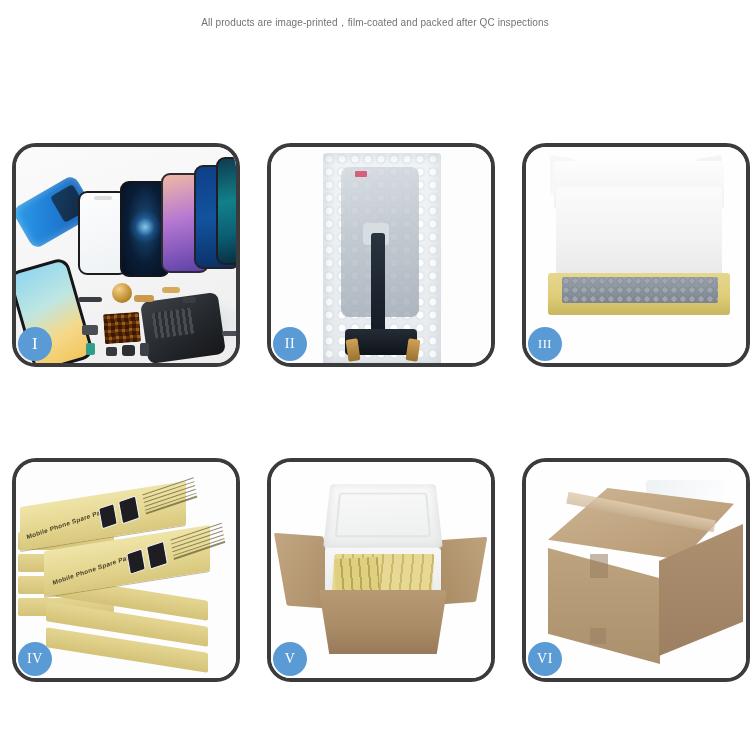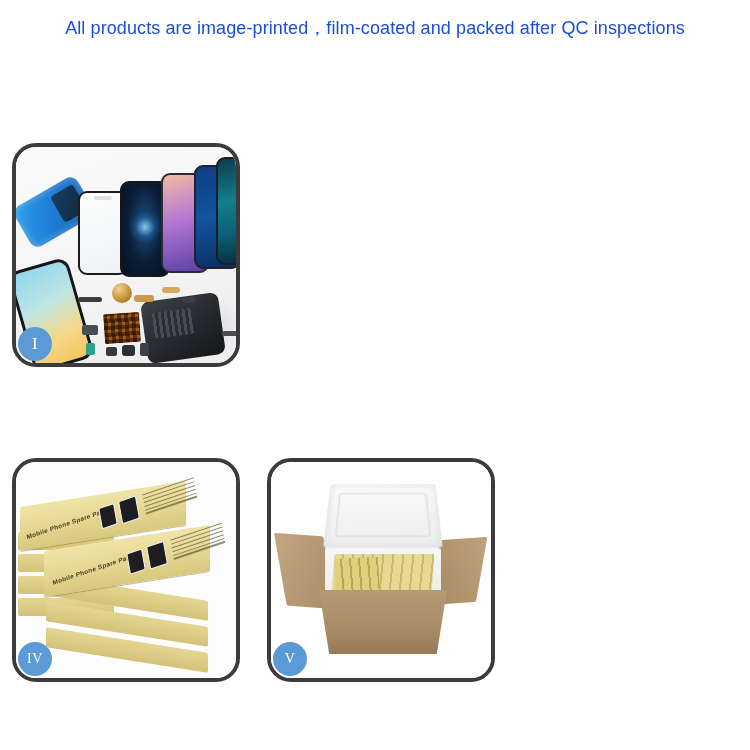--- a/index.html
+++ b/index.html
@@ -15,21 +15,21 @@
   .header { position: absolute; left: 0; top: 0; width: 750px; text-align: center; }
   .title {
     font-family: "Liberation Sans", sans-serif;
     font-size: 35px; font-weight: 700; color: #111111;
     letter-spacing: 1.2px; line-height: 1;
     margin-top: 40px;
     white-space: nowrap;
   }
   .subtitle {
     font-family: "Liberation Sans", sans-serif;
-    font-size: 18px; font-weight: 400; color: #1d4ed8;
+    font-size: 10px; font-weight: 400; color: #737373;
     letter-spacing: 0.1px; margin-top: 16px; white-space: nowrap;
   }
 
   
   .grid {
     position: absolute; left: 12px; top: 143px;
     width: 726px; height: 540px;
   }
   .panel {
     position: absolute;
@@ -338,21 +338,49 @@
         <div class="sparkparts sp5"></div>
         <div class="sparkparts sp6"></div>
         <div class="sparkparts sp7"></div>
         <div class="sparkparts sp8"></div>
         <div class="sparkparts sp9"></div>
         <div class="sparkparts sp10"></div>
       </div>
       <div class="badge">I</div>
     </div>
 
-
+    <div class="panel r0 c1">
+      <div class="scene">
+        <div class="p2bg"></div>
+        <div class="bubblebag">
+          <div class="scrn"></div>
+          <div class="flex-head"></div>
+          <div class="flex-cable"></div>
+          <div class="flex-foot"></div>
+          <div class="gold-tab gt1"></div>
+          <div class="gold-tab gt2"></div>
+          <div class="red-mark"></div>
+        </div>
+      </div>
+      <div class="badge wide">II</div>
+    </div>
+
+    <div class="panel r0 c2">
+      <div class="scene">
+        <div class="p3bg"></div>
+        <div class="lid-flapL"></div>
+        <div class="lid-flapR"></div>
+        <div class="lid-back"></div>
+        <div class="foam-block"></div>
+        <div class="tray">
+          <div class="tray-inner"></div>
+        </div>
+      </div>
+      <div class="badge xwide">III</div>
+    </div>
 
     <div class="panel r1 c0">
       <div class="scene">
         <div class="p4bg"></div>
         <div class="kstack">
 
           <div class="kside" style="left:2px;  top:118px; width:96px; height:18px;"></div>
           <div class="kside" style="left:2px;  top:96px;  width:96px; height:18px;"></div>
           <div class="kside" style="left:2px;  top:74px;  width:96px; height:18px;"></div>
           <div class="kside" style="left:2px;  top:52px;  width:96px; height:18px;"></div>
@@ -400,15 +428,28 @@
         <div class="flapR"></div>
         <div class="foamLid"></div>
         <div class="foamBase"></div>
         <div class="ybars"></div>
         <div class="ybars2"></div>
         <div class="cartonBody"></div>
       </div>
       <div class="badge wide">V</div>
     </div>
 
+    <div class="panel r1 c2">
+      <div class="scene">
+        <div class="p6bg"></div>
+        <div class="bx-wrap"></div>
+        <div class="bx-top"></div>
+        <div class="bx-left"></div>
+        <div class="bx-right"></div>
+        <div class="bx-tape"></div>
+        <div class="bx-tab1"></div>
+        <div class="bx-tab2"></div>
+      </div>
+      <div class="badge wide">VI</div>
+    </div>
 
   </div>
 </div>
 
 </body></html>

